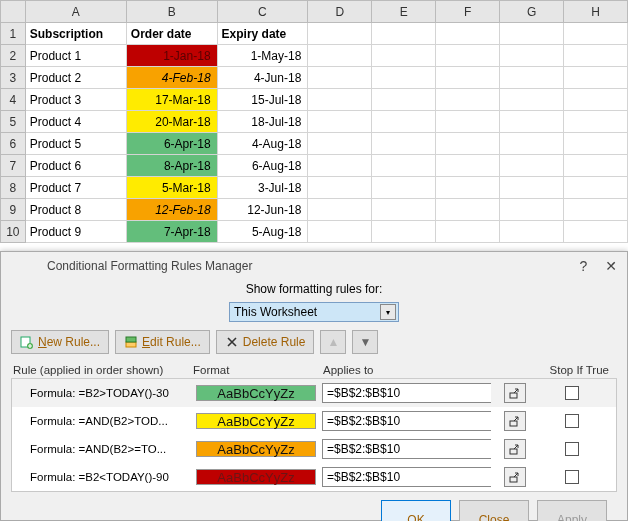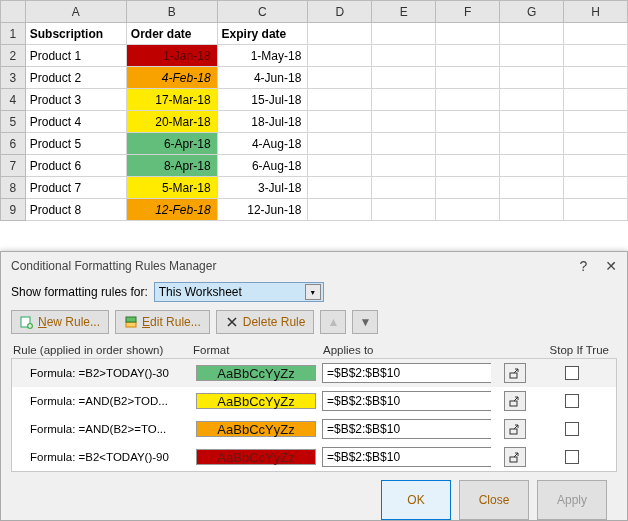--- a/index.html
+++ b/index.html
@@ -63,24 +63,25 @@
     display: flex;
     flex-direction: column;
   }
   .dlg-title {
     display: flex;
     align-items: center;
     justify-content: space-between;
     padding: 6px 10px 4px 10px;
     font-size: 12px;
     color: #444;
+    margin-left: 36px;
   }
   .dlg-title .right { display: flex; gap: 18px; align-items: center; }
   .dlg-body { padding: 4px 10px 0 10px; display:flex; flex-direction:column; flex:1;}
-  .showrow { display: flex; align-items: center; gap: 6px; margin-bottom: 8px; }
+  .showrow { display: flex; align-items: center; gap: 6px; margin-bottom: 8px; flex-direction: column; }
   .combo {
     border: 1px solid #7a9ec5;
     background: #cde6f7;
     display: inline-flex;
     align-items: center;
     justify-content: space-between;
     height: 20px;
     width: 170px;
     padding: 0 2px 0 4px;
   }
@@ -294,20 +295,31 @@
         <td></td>
         <td></td>
         <td></td>
         <td></td>
       </tr>
       <tr>
         <th class="rowhdr">9</th>
         <td>Product 8</td>
         <td class="date cf-orange">12-Feb-18</td>
         <td class="date">12-Jun-18</td>
+        <td></td>
+        <td></td>
+        <td></td>
+        <td></td>
+        <td></td>
+      </tr>
+      <tr>
+        <th class="rowhdr">10</th>
+        <td>Product 9</td>
+        <td class="date cf-green">7-Apr-18</td>
+        <td class="date">5-Aug-18</td>
         <td></td>
         <td></td>
         <td></td>
         <td></td>
         <td></td>
       </tr>
     </tbody>
 </table>
 
 <div class="dialog">

